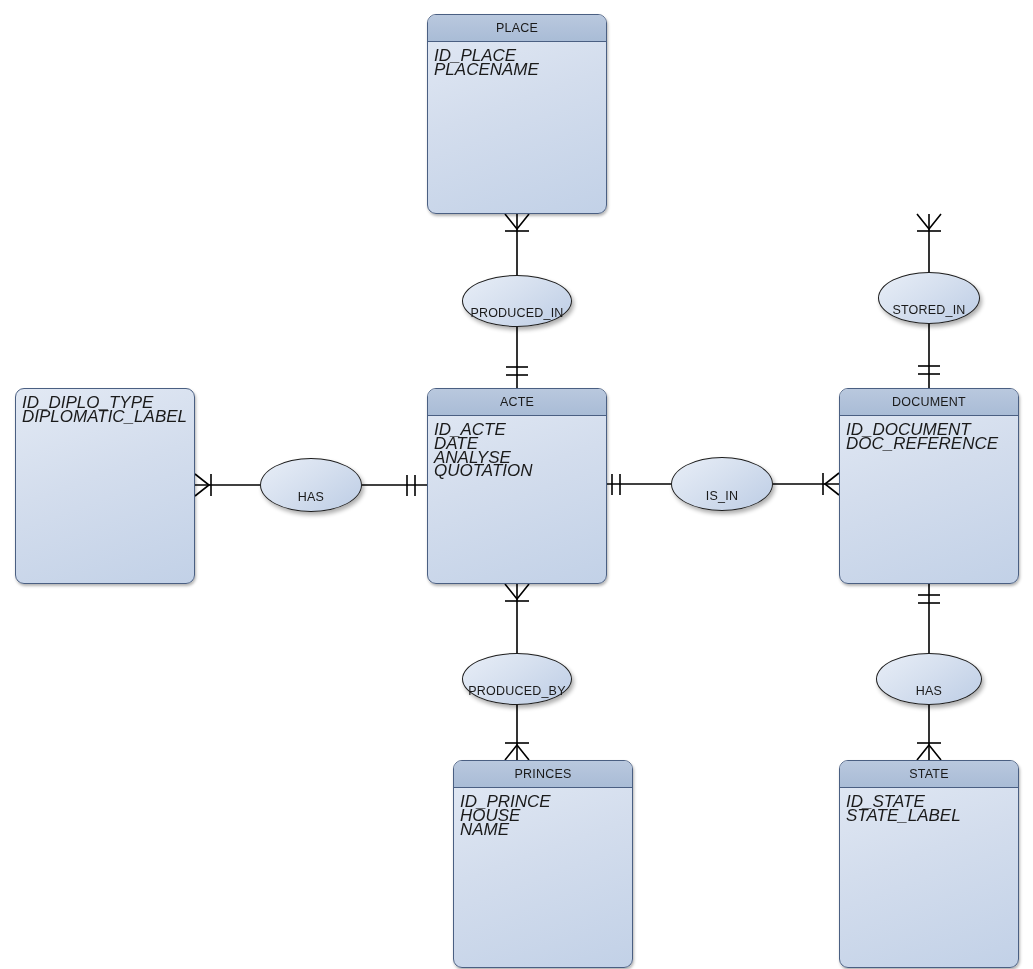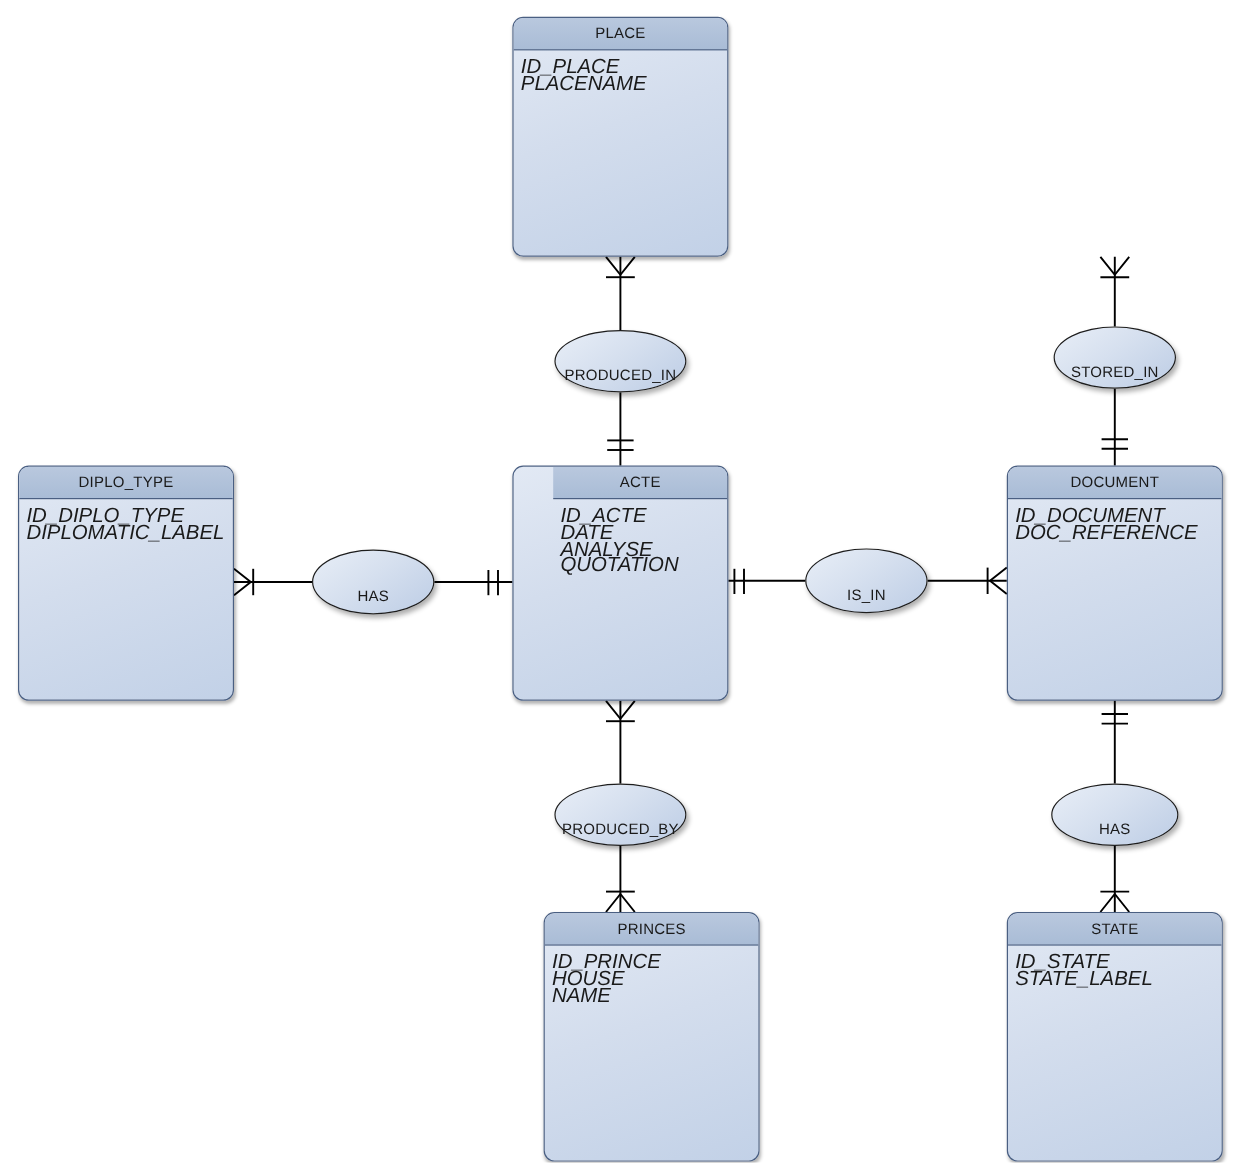--- a/index.html
+++ b/index.html
@@ -171,28 +171,27 @@
   <div class="entity" style="left: 427px; top: 14px; width: 180px; height: 200px;">
     <div class="entity-header">PLACE</div>
     <div class="entity-body">
       <div class="attr">ID_PLACE</div>
       <div class="attr">PLACENAME</div>
     </div>
   </div>
 
 
   <div class="entity" style="left: 15px; top: 388px; width: 180px; height: 196px;">
-    <div class="entity-header">DIPLO_TYPE</div>
     <div class="entity-body">
       <div class="attr">ID_DIPLO_TYPE</div>
       <div class="attr">DIPLOMATIC_LABEL</div>
     </div>
   </div>
 
-  <div class="entity" style="left: 427px; top: 388px; width: 180px; height: 196px; padding-left: 33px;">
+  <div class="entity" style="left: 427px; top: 388px; width: 180px; height: 196px;">
     <div class="entity-header">ACTE</div>
     <div class="entity-body">
       <div class="attr">ID_ACTE</div>
       <div class="attr">DATE</div>
       <div class="attr">ANALYSE</div>
       <div class="attr">QUOTATION</div>
     </div>
   </div>
 
   <div class="entity" style="left: 839px; top: 388px; width: 180px; height: 196px;">

